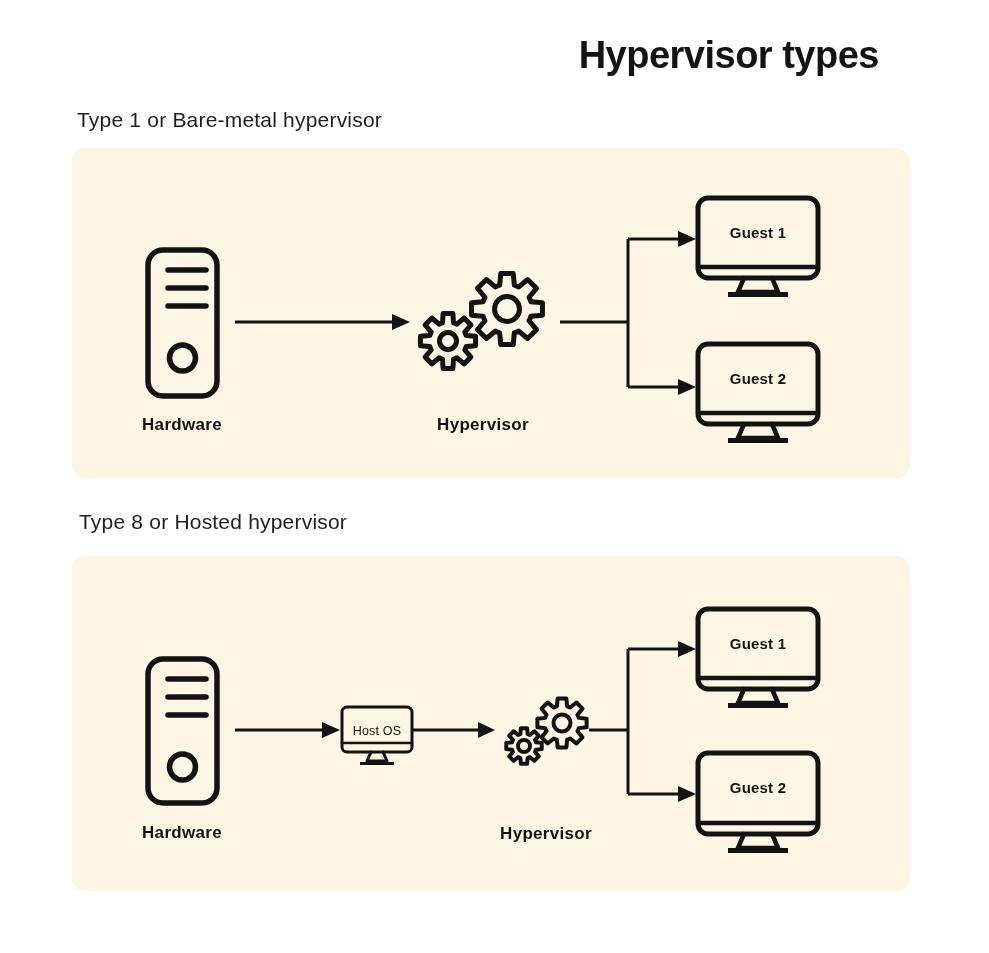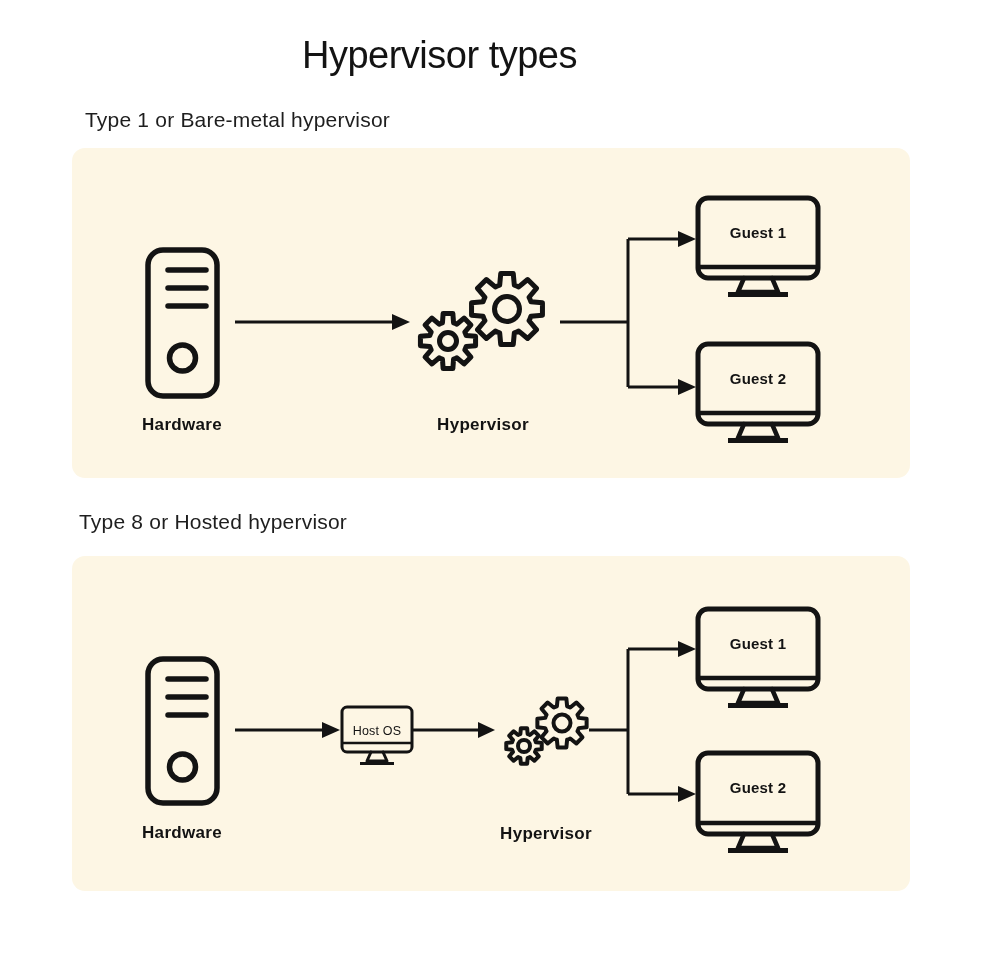--- a/index.html
+++ b/index.html
@@ -12,30 +12,30 @@
   html,body{width:989px;height:953px;}
   body{
     position:relative;
     background:var(--page-background);
     font-family:"Liberation Sans",sans-serif;
     color:var(--ink);
     overflow:hidden;
   }
   .page-title{
     position:absolute;top:34px;left:0;width:879px;
-    text-align:center;
-    font-size:38px;font-weight:400;letter-spacing:-0.5px;
+    text-align:right;
+    font-size:38px;font-weight:700;letter-spacing:-0.5px;
     color:var(--ink);
   }
   .section-heading{
     position:absolute;
     font-size:21px;font-weight:400;letter-spacing:0.2px;
     color:var(--heading);
   }
-  #heading-type1{left:77px;top:108px;margin-left:8px;}
+  #heading-type1{left:77px;top:108px;}
   #heading-type2{left:79px;top:510px;}
   .panel{
     position:absolute;left:72px;width:838px;
     background:var(--panel-background);
     border-radius:13px;
   }
   #panel-type1{top:148px;height:330px;}
   #panel-type2{top:556px;height:335px;}
   .panel svg{display:block;width:100%;height:100%;}
   .st{stroke:var(--ink);fill:none;stroke-linecap:round;stroke-linejoin:round;}

